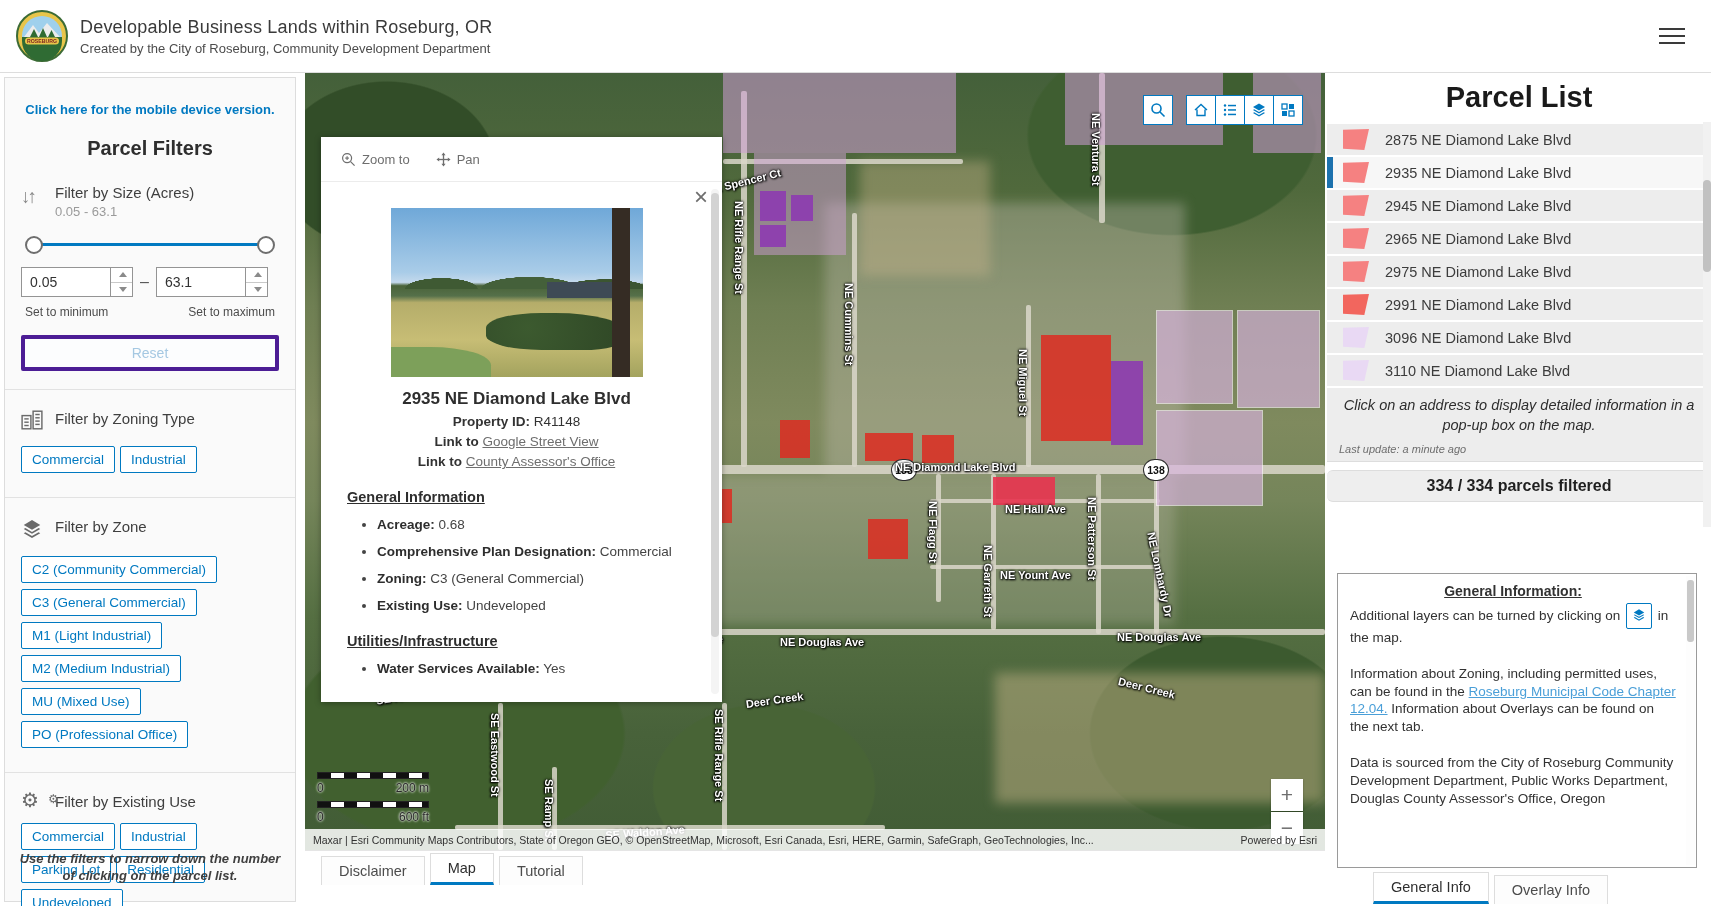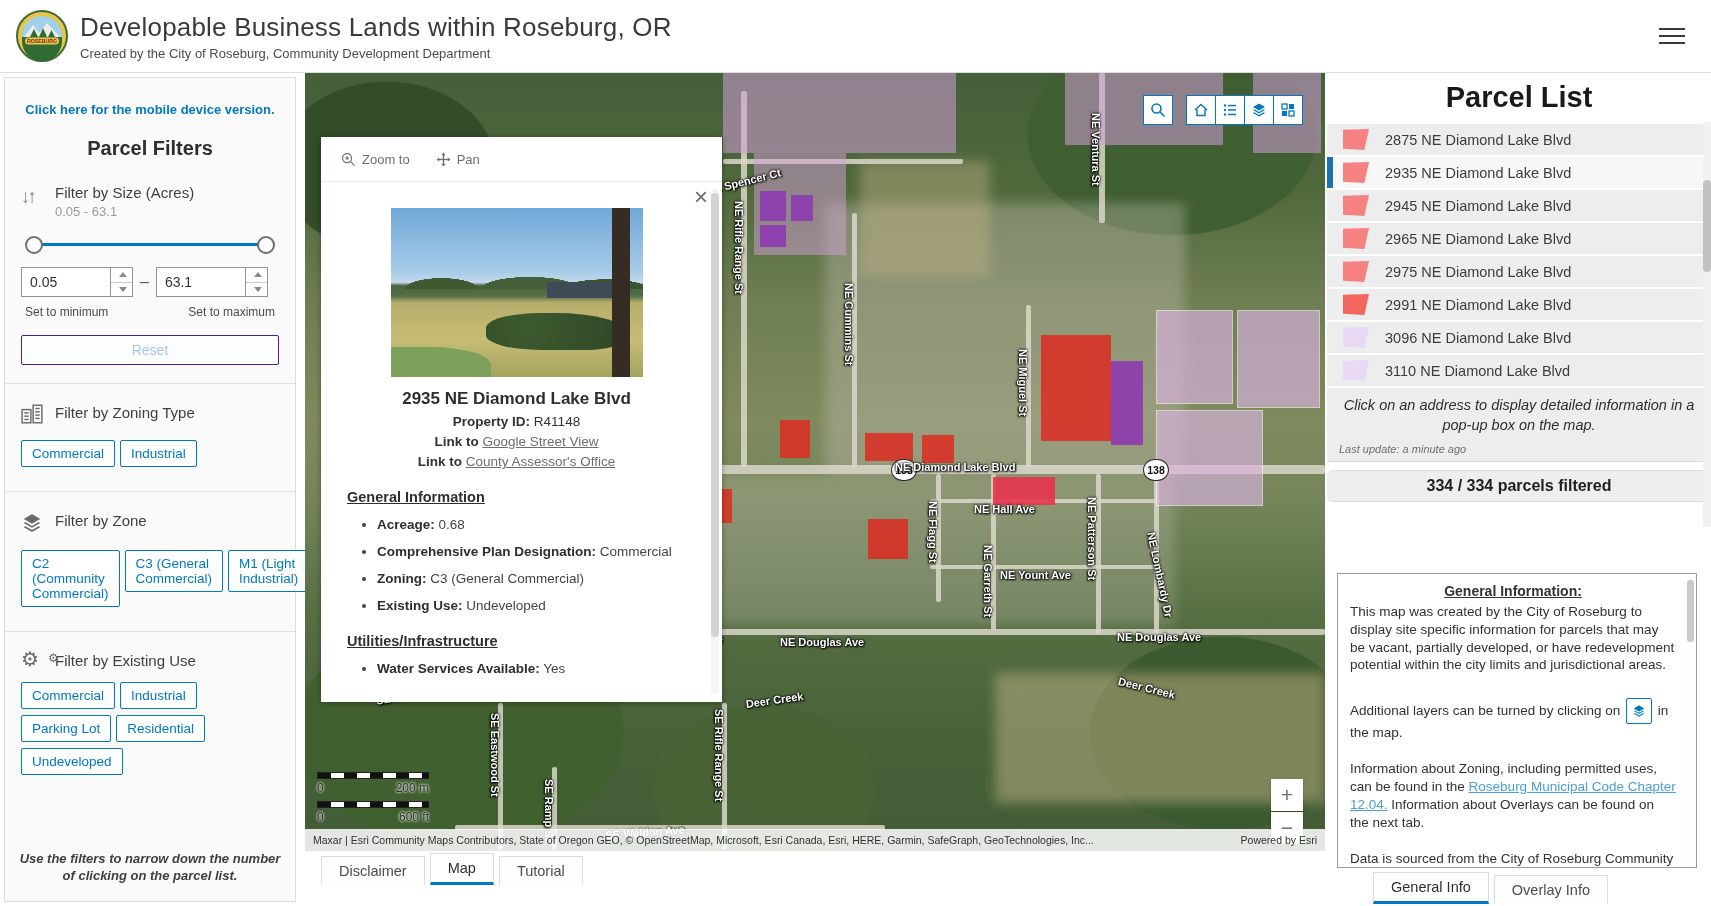--- a/index.html
+++ b/index.html
@@ -2,21 +2,21 @@
 <html><head>
 <meta charset="utf-8">
 <style>
   html,body{margin:0;padding:0;}
   body{width:1711px;height:906px;position:relative;overflow:hidden;background:#fff;
        font-family:"Liberation Sans",sans-serif;color:#323232;}
   
   .header{position:absolute;left:0;top:0;width:1711px;height:73px;background:#fff;
           border-bottom:1px solid #ddd;display:flex;align-items:center;box-sizing:border-box;}
   .logo{margin:0 12px 0 16px;flex:0 0 auto;}
-  .htitle{font-size:26px;color:#3a3a3a;letter-spacing:.2px;}
+  .htitle{font-size:18px;color:#3a3a3a;letter-spacing:.2px;}
   .hsub{font-size:13px;color:#4c4c4c;margin-top:3px;}
   .hamburger{position:absolute;right:26px;top:28px;width:26px;height:17px;cursor:pointer;}
   .hamburger span{display:block;height:2px;background:#3a3a3a;margin-bottom:5px;}
   
   .lsb{position:absolute;left:4px;top:77px;width:292px;height:825px;background:#fafafa;
        border:1px solid #ddd;box-sizing:border-box;padding:10px 16px 0 16px;}
   .mobile-link{color:#0079c1;font-weight:bold;font-size:13px;text-align:center;margin-top:14px;cursor:pointer;}
   .pf-title{font-size:20px;font-weight:bold;text-align:center;margin:20px 0 24px 0;color:#2e2e2e;}
   .fhead{display:flex;align-items:flex-start;margin:4px 0 10px 0;}
   .ficon{width:34px;color:#6a6a6a;flex:0 0 auto;padding-top:2px;}
@@ -33,21 +33,21 @@
   .num{border:none;outline:none;width:78px;font-size:14px;padding-left:8px;color:#323232;
        font-family:"Liberation Sans",sans-serif;background:transparent;}
   .spin{width:26px;border-left:1px solid #949494;display:flex;flex-direction:column;cursor:pointer;}
   .spin i{flex:1;position:relative;} .spin i.up{border-bottom:1px solid #c9c9c9;}
   .spin i::after{content:"";position:absolute;left:8px;border-left:4px solid transparent;border-right:4px solid transparent;}
   .spin i.up::after{top:4px;border-bottom:5px solid #8a8a8a;}
   .spin i.dn::after{top:4px;border-top:5px solid #8a8a8a;}
   .dash{margin:0 7px;color:#555;}
   .caps{display:flex;justify-content:space-between;font-size:12px;color:#4c4c4c;margin:8px 4px 0 4px;}
   .reset{margin-top:16px;height:28px;line-height:28px;text-align:center;color:#a5c8e2;
-         border:1px solid #4c1d95;background:#fcfdfe;font-size:14px;cursor:default;border-radius:2px;}
+         border:4px solid #4c1d95;background:#fcfdfe;font-size:14px;cursor:default;border-radius:2px;}
   .lsb hr{border:none;border-top:1px solid #e2e2e2;margin:18px -16px;}
   .btnwrap{margin-top:12px;}
   .btn{display:inline-block;background:#fff;border:1px solid #0079c1;color:#0079c1;font-size:13.5px;
        padding:5px 10px;border-radius:2px;margin:0 5px 6px 0;cursor:pointer;}
   .fnote{position:absolute;left:14px;right:14px;bottom:16px;text-align:center;font-style:italic;
          font-weight:bold;font-size:13px;color:#3f3f3f;line-height:1.35;}
   .gear-big{font-size:20px;color:#6a6a6a;line-height:10px;}
   .gear-sm{font-size:12px;color:#6a6a6a;position:relative;left:9px;top:-4px;}
   
   .mapcol{position:absolute;left:305px;top:73px;width:1020px;height:833px;}
@@ -243,21 +243,21 @@
   <div class="fhead">
     <span class="ficon">
       <svg width="22" height="22" viewBox="0 0 16 16" fill="#6a6a6a">
         <path d="M8 1.5 L14 5 L8 8.5 L2 5 Z"></path>
         <path d="M3.2 7.3 L8 10.1 L12.8 7.3 L14 8 L8 11.5 L2 8 Z"></path>
         <path d="M3.2 10.3 L8 13.1 L12.8 10.3 L14 11 L8 14.5 L2 11 Z"></path>
       </svg>
     </span>
     <div class="flabel" style="padding-top:2px">Filter by Zone</div>
   </div>
-  <div class="btnwrap" style="display:flex;flex-direction:row;align-items:flex-start;">
+  <div class="btnwrap" style="display:flex;flex-direction:column;align-items:flex-start;">
       <div class="btn">C2 (Community Commercial)</div>
       <div class="btn">C3 (General Commercial)</div>
       <div class="btn">M1 (Light Industrial)</div>
       <div class="btn">M2 (Medium Industrial)</div>
       <div class="btn">MU (Mixed Use)</div>
       <div class="btn">PO (Professional Office)</div>
     </div>
   <hr>
 
   <div class="fhead">
@@ -318,21 +318,21 @@
         <div class="shield" style="left: 586px; top: 386px;">138</div>
         <div class="shield" style="left: 838px; top: 386px;">138</div>
       </div>
     <div id="mlabels">
         <div class="mlabel" style="left: 400px; top: 112px; transform: rotate(-14deg);">NE Spencer Ct</div>
         <div class="mlabel" style="left: 440px; top: 128px; transform: rotate(90deg);">NE Rifle Range St</div>
         <div class="mlabel" style="left: 550px; top: 210px; transform: rotate(90deg);">NE Cummins St</div>
         <div class="mlabel" style="left: 797px; top: 40px; transform: rotate(90deg);">NE Ventura St</div>
         <div class="mlabel" style="left: 724px; top: 276px; transform: rotate(90deg);">NE Miguel St</div>
         <div class="mlabel" style="left: 590px; top: 388px; transform: rotate(0deg);">NE Diamond Lake Blvd</div>
-        <div class="mlabel" style="left: 669px; top: 430px; transform: rotate(0deg);">NE Hall Ave</div>
+        <div class="mlabel" style="left: 700px; top: 430px; transform: rotate(0deg);">NE Hall Ave</div>
         <div class="mlabel" style="left: 634px; top: 428px; transform: rotate(90deg);">NE Flagg St</div>
         <div class="mlabel" style="left: 689px; top: 472px; transform: rotate(90deg);">NE Garreth St</div>
         <div class="mlabel" style="left: 695px; top: 496px; transform: rotate(0deg);">NE Yount Ave</div>
         <div class="mlabel" style="left: 793px; top: 424px; transform: rotate(90deg);">NE Patterson St</div>
         <div class="mlabel" style="left: 852px; top: 458px; transform: rotate(78deg);">NE Lombardy Dr</div>
         <div class="mlabel" style="left: 398px; top: 560px; transform: rotate(0deg);">Ave</div>
         <div class="mlabel" style="left: 475px; top: 563px; transform: rotate(0deg);">NE Douglas Ave</div>
         <div class="mlabel" style="left: 812px; top: 558px; transform: rotate(0deg);">NE Douglas Ave</div>
         <div class="mlabel" style="left: 440px; top: 625px; transform: rotate(-8deg);">Deer Creek</div>
         <div class="mlabel" style="left: 815px; top: 602px; transform: rotate(14deg);">Deer Creek</div>
@@ -498,21 +498,20 @@
         <div class="parcel-icon" style="background: rgb(233, 217, 244);"></div>
         <span class="plist-addr">3110 NE Diamond Lake Blvd</span>
       </div>
     </div>
   <div class="plnote">Click on  an address to display detailed information in a pop-up box on the map.</div>
   <div class="plupdate">Last update: a minute ago</div>
   <div class="plcount">334 / 334 parcels filtered</div>
 
   <div class="infobox">
     <div class="ihead">General Information:</div>
-    <p class="p1">This map was created by the City of Roseburg to display site specific information for parcels that may be vacant, partially developed, or have redevelopment potential within the city limits and jurisdictional areas.</p>
     <p>
       <span>Additional layers can be turned by clicking on</span>
       <span class="inline-layers"><svg width="14" height="14" viewBox="0 0 16 16" fill="currentColor" style="vertical-align:middle">
             <path d="M8 1.5 L14 5 L8 8.5 L2 5 Z"></path>
             <path d="M3.2 7.3 L8 10.1 L12.8 7.3 L14 8 L8 11.5 L2 8 Z"></path>
             <path d="M3.2 10.3 L8 13.1 L12.8 10.3 L14 11 L8 14.5 L2 11 Z"></path>
           </svg></span><span> in the map.</span>
     </p>
     <p>
       <span>Information about Zoning, including permitted uses, can be found in the </span><a>Roseburg Municipal Code Chapter 12.04.</a><span> Information about Overlays can be found on the next tab.</span>

